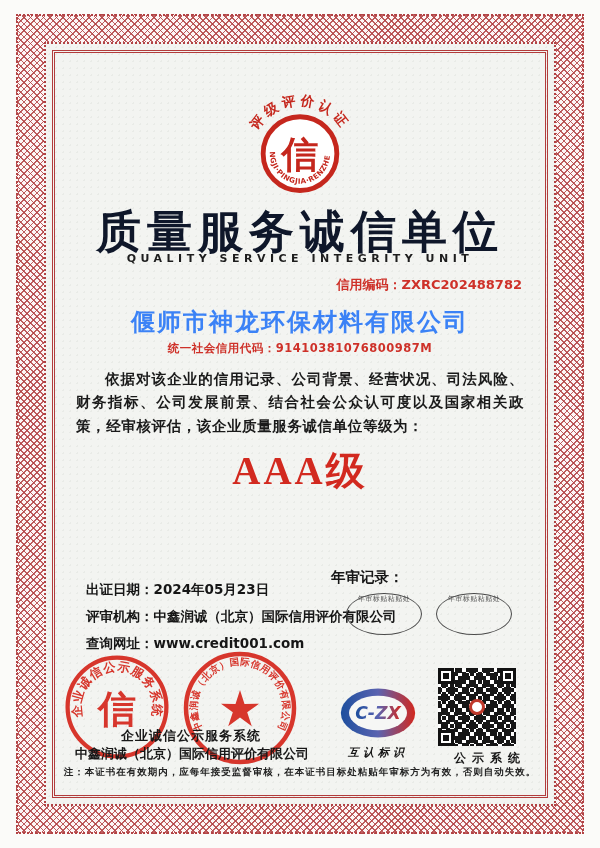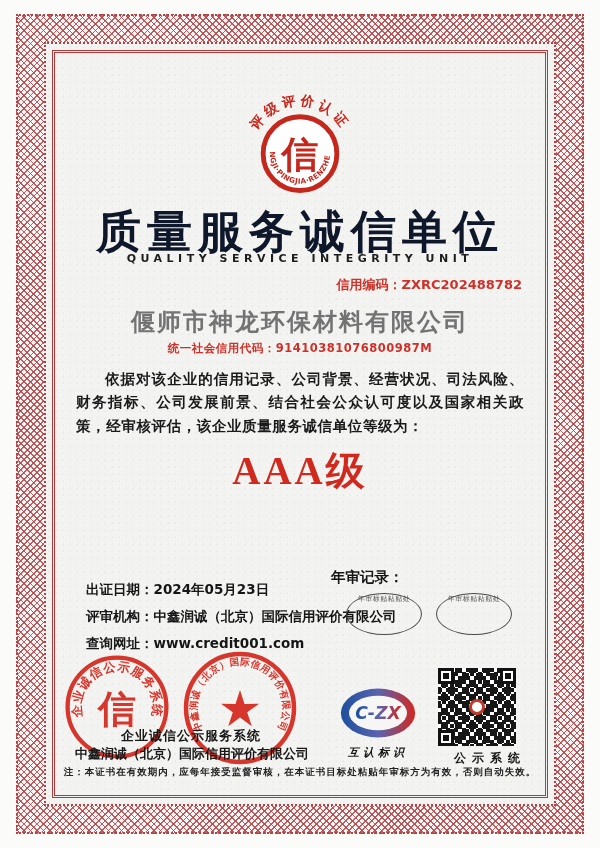--- a/index.html
+++ b/index.html
@@ -30,21 +30,21 @@
     border:3px double #b23c3c;
   }
   
   .abs{position:absolute;}
   .center{left:0;right:0;text-align:center;}
   
   .logo-svg{position:absolute;left:222px;top:78px;width:156px;height:128px;}
   .title{top:202px;font-size:45px;font-weight:900;letter-spacing:6px;color:#0f172a;}
   .subtitle{top:252px;font-size:11px;font-weight:700;letter-spacing:4.5px;color:#1d1d1d;}
   .credit-line{top:276px;right:78px;font-size:13px;font-weight:700;color:#ce3129;}
-  .company{top:306px;font-size:24px;font-weight:900;letter-spacing:2px;color:#737373;}
+  .company{top:306px;font-size:24px;font-weight:900;letter-spacing:2px;color:#3b82f6;}
   .uscc{top:341px;font-size:11.5px;font-weight:700;color:#ce3129;letter-spacing:.5px;}
   
   .body-text{
     top:368px;left:76px;width:448px;font-size:14.5px;font-weight:700;
     line-height:1.62;text-align:justify;text-indent:2em;color:#1a1a1a;
     letter-spacing:.6px;
   }
   .grade{
     top:444px;font-size:39px;font-weight:900;color:#d2291f;letter-spacing:3px;
     font-family:"Liberation Serif","DejaVu Serif",serif;

